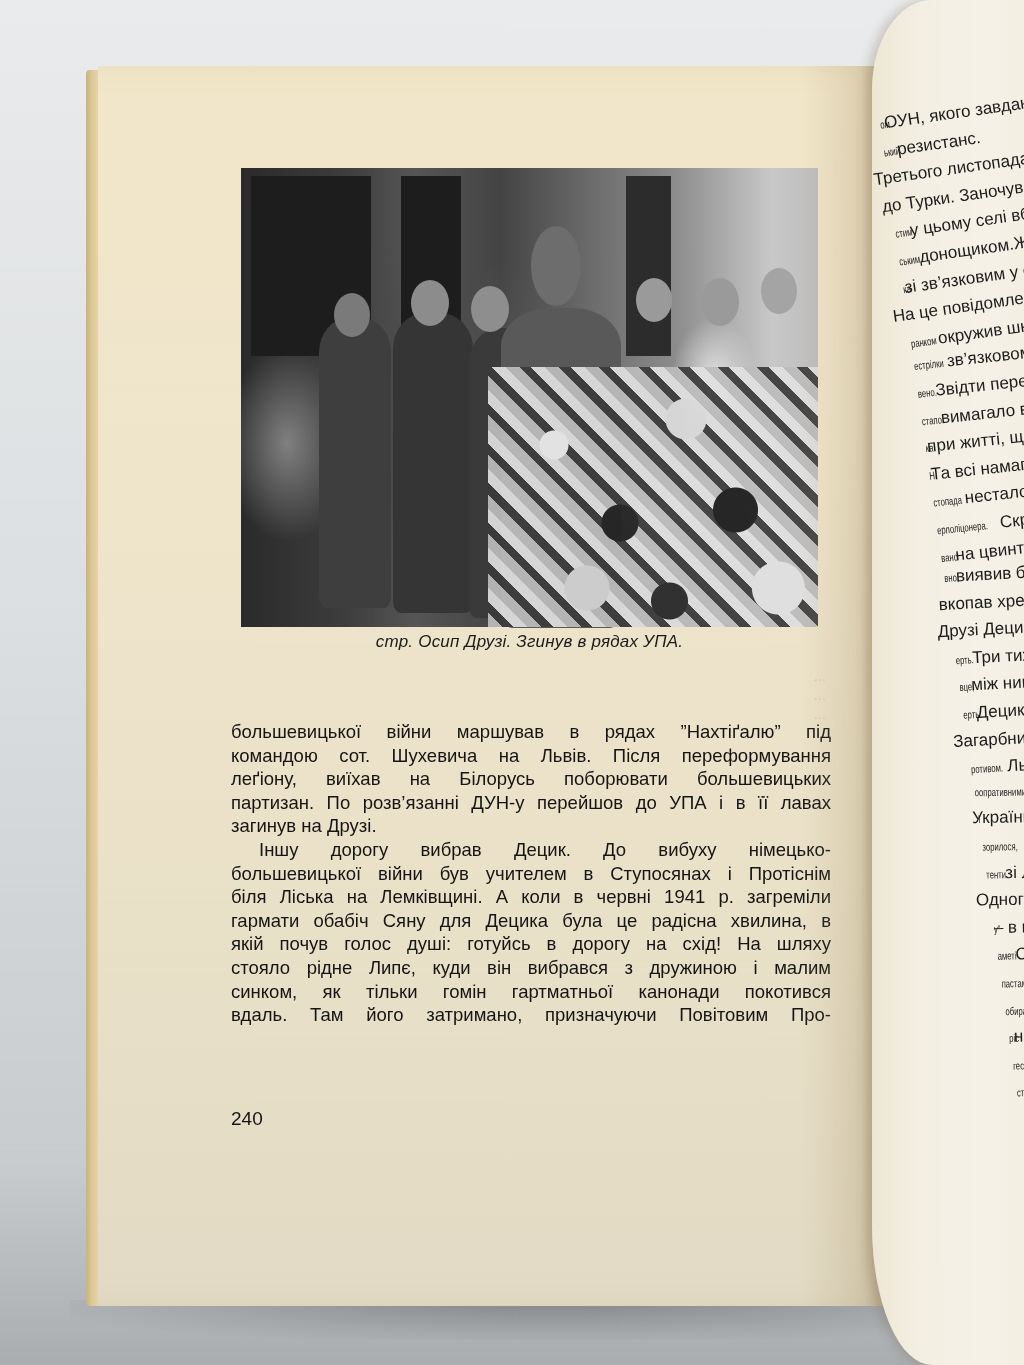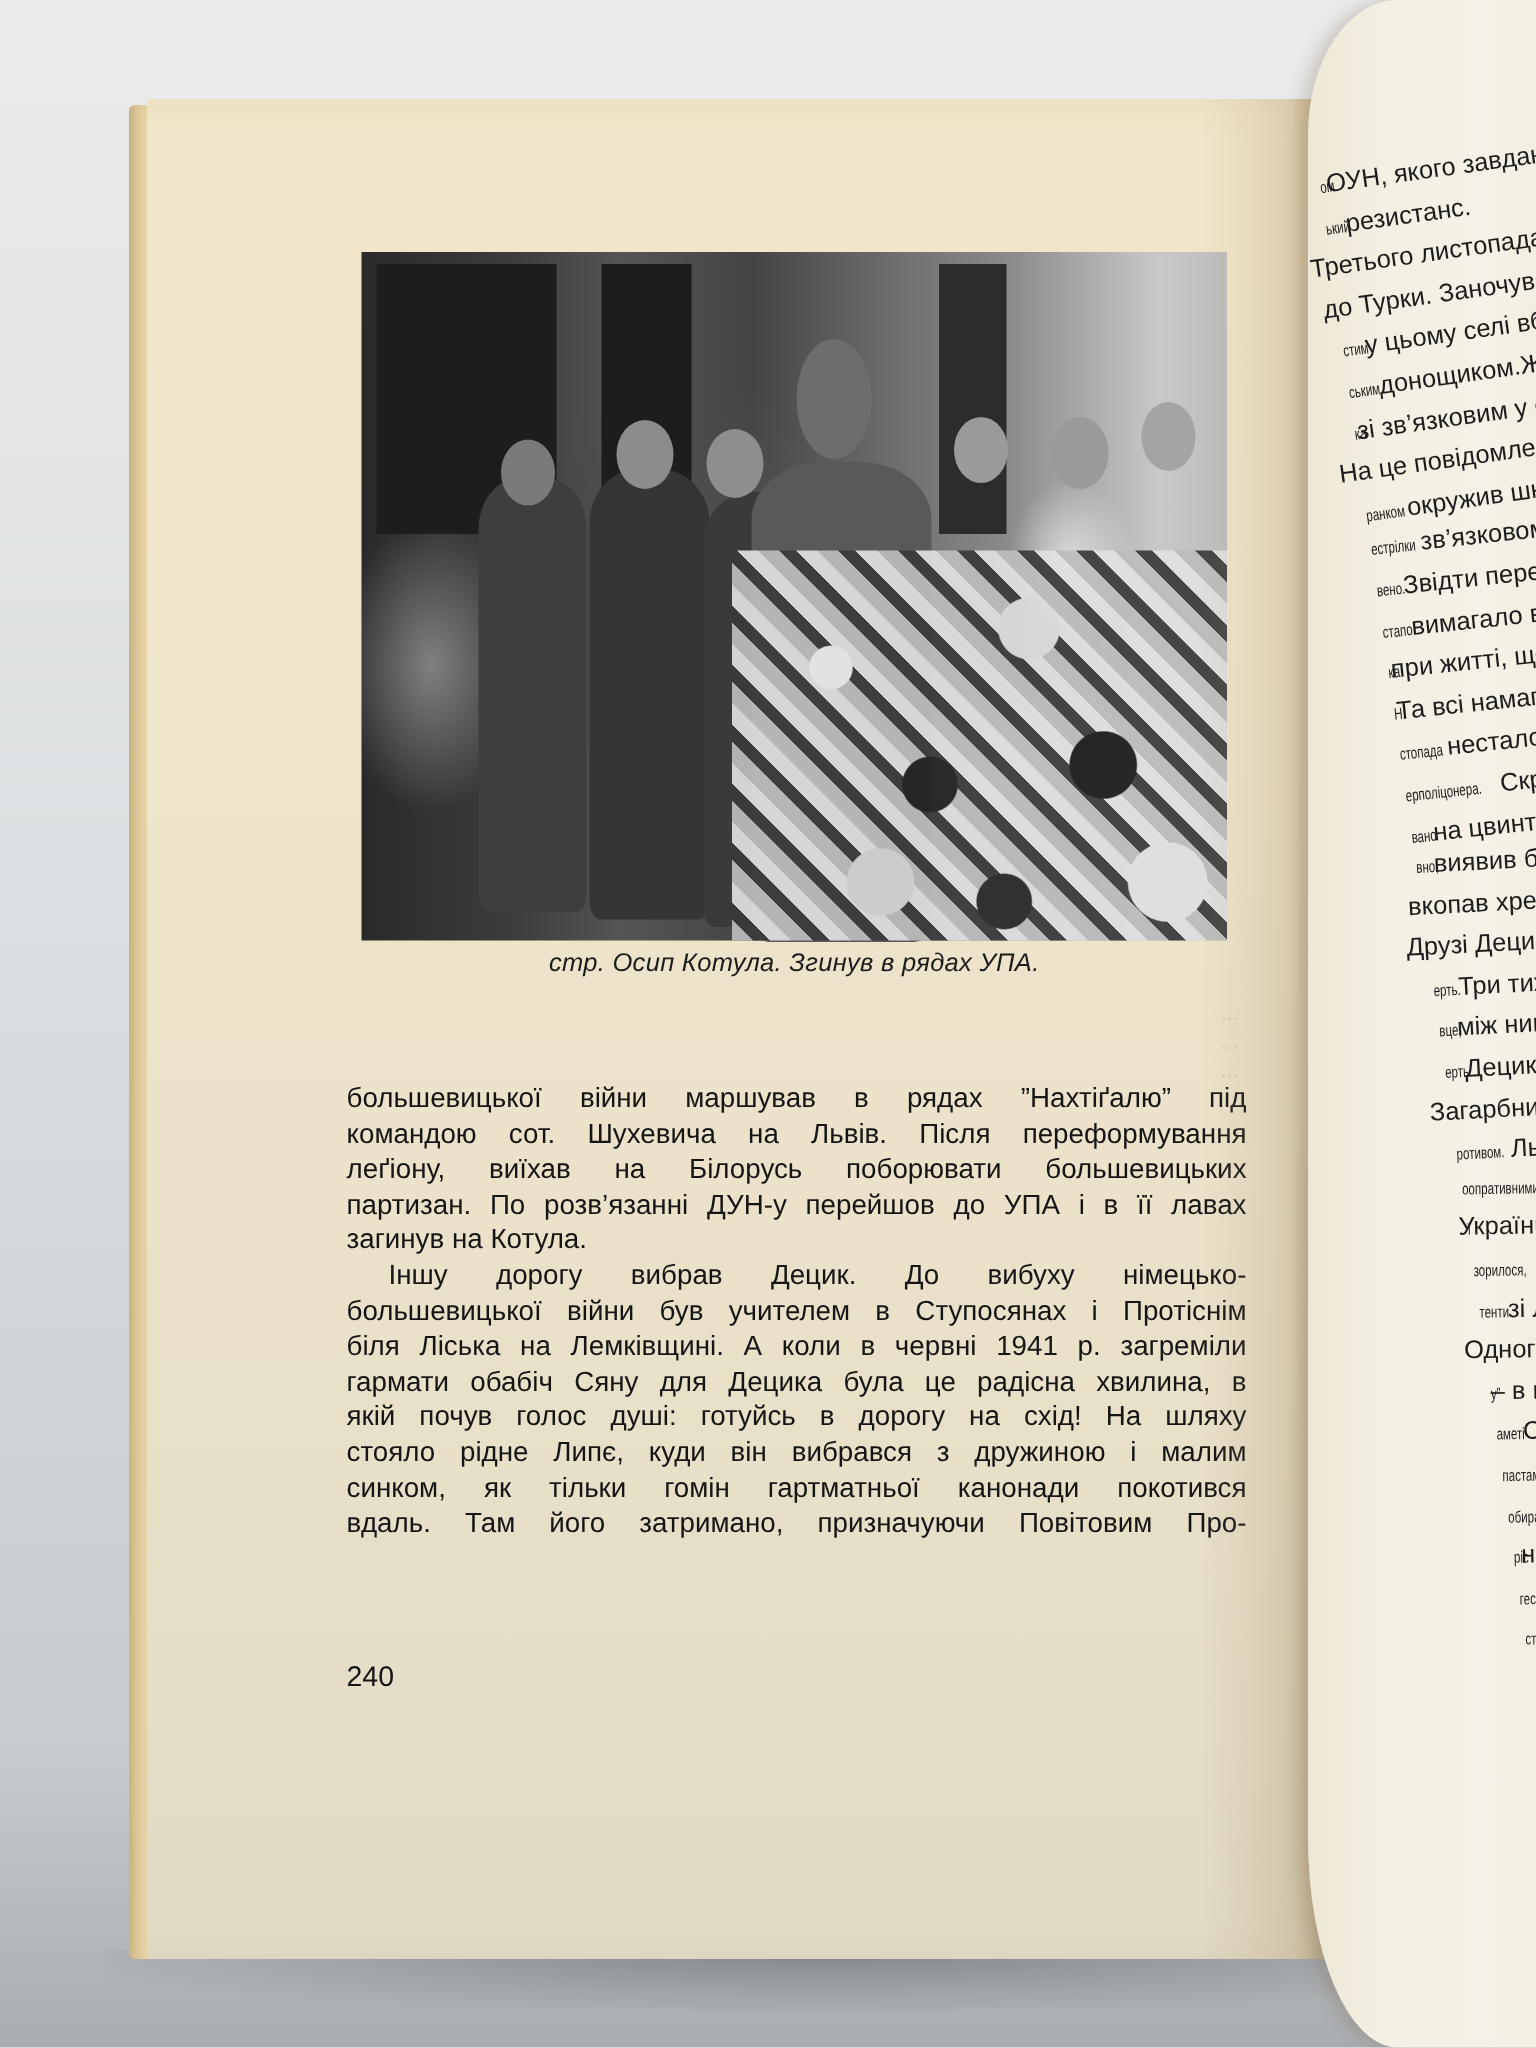--- a/index.html
+++ b/index.html
@@ -211,34 +211,34 @@
     <div class="figure" style="left:228px;top:160px;width:78px;height:290px;background:#3a3a3a;"></div>
     <div class="head" style="left:230px;top:118px;width:38px;height:46px;background:#8e8e8e;"></div>
     <div class="figure" style="left:260px;top:140px;width:120px;height:320px;background:#595959;"></div>
     <div class="head" style="left:290px;top:58px;width:50px;height:80px;background:#6d6d6d;"></div>
     <div class="head" style="left:395px;top:110px;width:36px;height:44px;background:#9a9a9a;"></div>
     <div class="head" style="left:460px;top:110px;width:38px;height:48px;background:#9a9a9a;"></div>
     <div class="head" style="left:520px;top:100px;width:36px;height:46px;background:#a4a4a4;"></div>
     <div class="foliage"></div>
   </div>
 
-  <div class="caption">стр. Осип Котула. Згинув в рядах УПА.</div>
+  <div class="caption">стр. Осип Друзі. Згинув в рядах УПА.</div>
 
   <div class="show-through">
     <div>...</div>
     <div>...</div>
     <div>...</div>
   </div>
 
   <div class="body-text">
     <span class="line">большевицької війни маршував в рядах ”Нахтіґалю” під</span>
     <span class="line">командою сот. Шухевича на Львів. Після переформування</span>
     <span class="line">леґіону, виїхав на Білорусь поборювати большевицьких</span>
     <span class="line">партизан. По розв’язанні ДУН-у перейшов до УПА і в її лавах</span>
-    <span class="line last">загинув на Котула.</span>
+    <span class="line last">загинув на Друзі.</span>
     <span class="line indent">Іншу дорогу вибрав Децик. До вибуху німецько-</span>
     <span class="line">большевицької війни був учителем в Ступосянах і Протіснім</span>
     <span class="line">біля Ліська на Лемківщині. А коли в червні 1941 р. загреміли</span>
     <span class="line">гармати обабіч Сяну для Децика була це радісна хвилина, в</span>
     <span class="line">якій почув голос душі: готуйсь в дорогу на схід! На шляху</span>
     <span class="line">стояло рідне Липє, куди він вибрався з дружиною і малим</span>
     <span class="line">синком, як тільки гомін гартматньої канонади покотився</span>
     <span class="line">вдаль. Там його затримано, призначуючи Повітовим Про-</span>
   </div>
 

